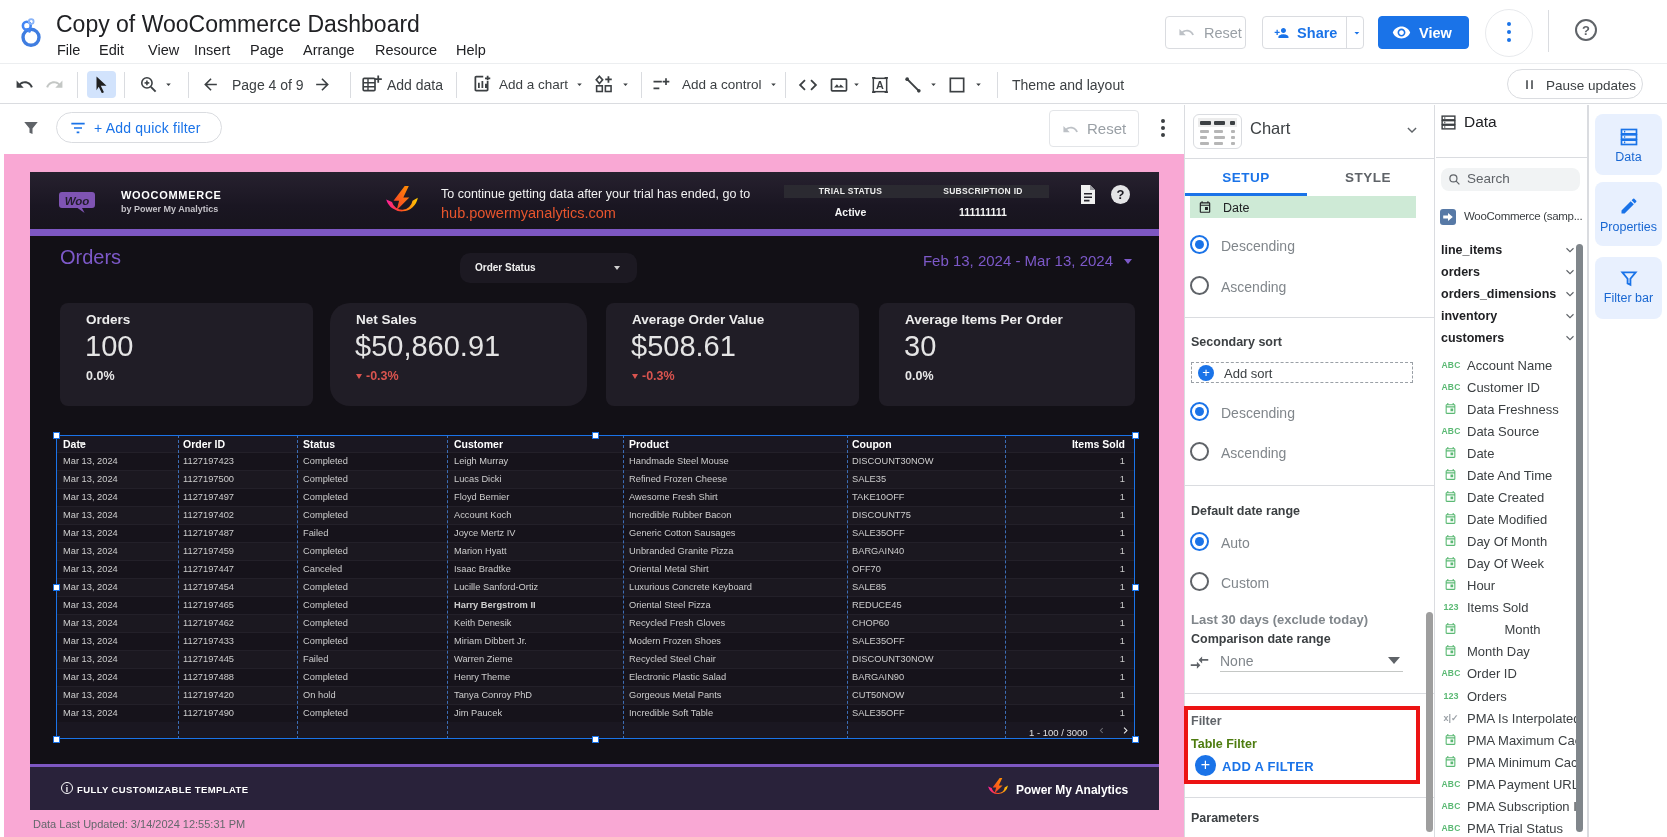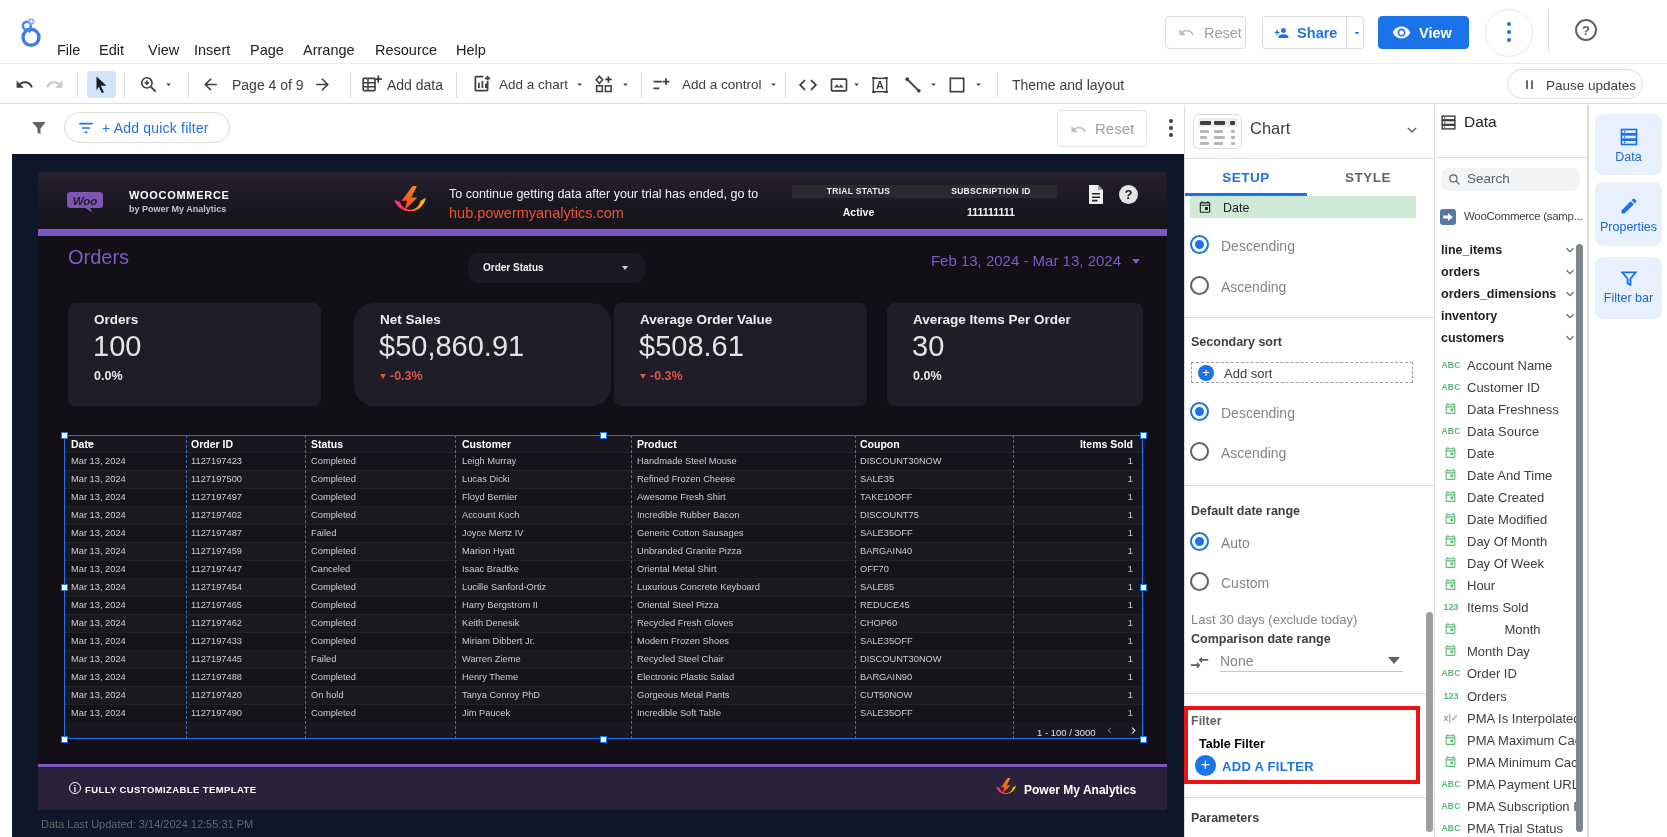--- a/index.html
+++ b/index.html
@@ -11,21 +11,21 @@
 #header { position:absolute; left:0; top:0; width:1667px; height:63px; background:#fff; }
 #title { position:absolute; left:56px; top:11px; font-size:23px; color:#202124; }
 .menu { position:absolute; top:42px; font-size:14.5px; color:#202124; }
 .btn { position:absolute; top:16px; height:33px; border:1px solid #dadce0; border-radius:4px; display:flex; align-items:center; font-size:14.5px; }
 
 #toolbar { position:absolute; left:0; top:63px; width:1667px; height:41px; background:#fff; border-top:1px solid #eceef0; border-bottom:1px solid #dadce0; }
 .tsep { position:absolute; top:8px; width:1px; height:26px; background:#dadce0; }
 .tico { position:absolute; top:0; height:41px; display:flex; align-items:center; }
 .tlabel { position:absolute; top:0; height:41px; display:flex; align-items:center; font-size:14px; color:#3c4043; }
 
-#canvas { position:absolute; left:12px; top:105px; width:1360px; height:732px; background:#0f172a; }
+#canvas { position:absolute; left:4px; top:105px; width:1360px; height:732px; background:#f9a8d4; }
 #filterbar { position:absolute; left:0; top:0; width:1184px; height:49px; background:#fff; }
 
 #dash { position:absolute; left:26px; top:67px; width:1129px; height:638px; background:#121016; }
 
 #chartpanel { position:absolute; left:1184px; top:105px; width:251px; height:732px; background:#fff; border-left:1px solid #dadce0; border-right:1px solid #dadce0; }
 #datapanel { position:absolute; left:1436px; top:105px; width:152px; height:732px; background:#fff; border-right:1px solid #dadce0; }
 #sidebar { position:absolute; left:1588px; top:105px; width:79px; height:732px; background:#fff; }
 .pdiv { position:absolute; left:0; width:100%; height:1px; background:#dadce0; }
 .radio { position:absolute; width:19px; height:19px; border-radius:50%; }
 .radio.on { border:2px solid #1a73e8; }
@@ -43,20 +43,21 @@
 </head>
 <body>
 <div id="header">
   <svg class="abs" style="left:18px;top:8px;" width="26" height="42" viewBox="0 0 26 42">
     <circle cx="13" cy="29.3" r="8" fill="none" stroke="#3f7de0" stroke-width="3.4"></circle>
     <circle cx="8.8" cy="17.7" r="3.9" fill="none" stroke="#4285f4" stroke-width="2.6"></circle>
     <circle cx="13.2" cy="13.6" r="2.4" fill="none" stroke="#8ab4f8" stroke-width="1.8"></circle>
     <line x1="10.3" y1="20.8" x2="12" y2="24.6" stroke="#4285f4" stroke-width="2.4"></line>
     <line x1="11" y1="16.2" x2="11.8" y2="15.2" stroke="#8ab4f8" stroke-width="1.6"></line>
   </svg>
+  <div id="title">Copy of WooCommerce Dashboard</div>
   <div class="menu" style="left:57px;">File</div>
   <div class="menu" style="left:99px;">Edit</div>
   <div class="menu" style="left:148px;">View</div>
   <div class="menu" style="left:194px;">Insert</div>
   <div class="menu" style="left:250px;">Page</div>
   <div class="menu" style="left:303px;">Arrange</div>
   <div class="menu" style="left:375px;">Resource</div>
   <div class="menu" style="left:456px;">Help</div>
   <div class="btn" style="left:1165px;width:81px;color:#9aa0a6;">
     <svg style="margin-left:12px;" width="17" height="17" viewBox="0 0 24 24" fill="#bdc1c6">
@@ -306,21 +307,21 @@
       <div class="abs" style="right:17px;top:13px;width:0;height:0;border-left:3.5px solid transparent;border-right:3.5px solid transparent;border-top:4.5px solid #cfcfcf;"></div>
     </div>
     <div class="abs" style="left:853px;top:80px;width:230px;font-size:15px;color:#7d59c9;text-align:right;">Feb 13, 2024 - Mar 13, 2024</div>
     <div class="abs" style="left:1094px;top:87px;width:0;height:0;border-left:4px solid transparent;border-right:4px solid transparent;border-top:5px solid #7d59c9;"></div>
 
     <div class="abs" style="left:30px;top:131px;width:253px;height:103px;background:#201d26;border-radius:8px;">
       <div class="abs" style="left:26px;top:9px;font-size:13.5px;font-weight:bold;color:#ececec;">Orders</div>
       <div class="abs" style="left:25px;top:27px;font-size:29px;color:#e4e4e4;">100</div>
       <div class="abs" style="left:26px;top:66px;font-size:12.5px;font-weight:bold;color:#e8e8e8;">0.0%</div>
     </div>
-    <div class="abs" style="left:300px;top:131px;width:257px;height:103px;background:#201d26;border-radius:20px;margin-left:16px;">
+    <div class="abs" style="left:300px;top:131px;width:257px;height:103px;background:#201d26;border-radius:20px;">
       <div class="abs" style="left:26px;top:9px;font-size:13.5px;font-weight:bold;color:#ececec;">Net Sales</div>
       <div class="abs" style="left:25px;top:27px;font-size:29px;color:#e4e4e4;">$50,860.91</div>
       <div class="abs" style="left:26px;top:66px;font-size:12.5px;font-weight:bold;color:#d9544f;"><span style="display:inline-block;width:0;height:0;border-left:3.2px solid transparent;border-right:3.2px solid transparent;border-top:5px solid #d9544f;margin-right:4px;vertical-align:1px;"></span>-0.3%</div>
     </div>
     <div class="abs" style="left:576px;top:131px;width:253px;height:103px;background:#201d26;border-radius:8px;">
       <div class="abs" style="left:26px;top:9px;font-size:13.5px;font-weight:bold;color:#ececec;">Average Order Value</div>
       <div class="abs" style="left:25px;top:27px;font-size:29px;color:#e4e4e4;">$508.61</div>
       <div class="abs" style="left:26px;top:66px;font-size:12.5px;font-weight:bold;color:#d9544f;"><span style="display:inline-block;width:0;height:0;border-left:3.2px solid transparent;border-right:3.2px solid transparent;border-top:5px solid #d9544f;margin-right:4px;vertical-align:1px;"></span>-0.3%</div>
     </div>
     <div class="abs" style="left:849px;top:131px;width:256px;height:103px;background:#201d26;border-radius:8px;">
@@ -401,21 +402,21 @@
       <div class="td" style="left:127px;top:147.0px;">1127197454</div>
       <div class="td" style="left:247px;top:147.0px;">Completed</div>
       <div class="td" style="left:398px;top:147.0px;">Lucille Sanford-Ortiz</div>
       <div class="td" style="left:573px;top:147.0px;">Luxurious Concrete Keyboard</div>
       <div class="td" style="left:796px;top:147.0px;">SALE85</div>
       <div class="td" style="left:954px;top:147.0px;width:115px;text-align:right;">1</div>
       <div class="abs" style="left:0;top:160.9px;width:1079px;height:18.05px;background:#16131b;border-top:1px solid #232029;"></div>
       <div class="td" style="left:7px;top:165.1px;">Mar 13, 2024</div>
       <div class="td" style="left:127px;top:165.1px;">1127197465</div>
       <div class="td" style="left:247px;top:165.1px;">Completed</div>
-      <div class="td" style="left:398px;top:165.1px;">Harry Bergstrom II</div>
+      <div class="td" style="left:398px;top:165.1px;font-weight:bold;">Harry Bergstrom II</div>
       <div class="td" style="left:573px;top:165.1px;">Oriental Steel Pizza</div>
       <div class="td" style="left:796px;top:165.1px;">REDUCE45</div>
       <div class="td" style="left:954px;top:165.1px;width:115px;text-align:right;">1</div>
       <div class="abs" style="left:0;top:179.0px;width:1079px;height:18.05px;background:#1b1820;border-top:1px solid #232029;"></div>
       <div class="td" style="left:7px;top:183.2px;">Mar 13, 2024</div>
       <div class="td" style="left:127px;top:183.2px;">1127197462</div>
       <div class="td" style="left:247px;top:183.2px;">Completed</div>
       <div class="td" style="left:398px;top:183.2px;">Keith Denesik</div>
       <div class="td" style="left:573px;top:183.2px;">Recycled Fresh Gloves</div>
       <div class="td" style="left:796px;top:183.2px;">CHOP60</div>
@@ -541,32 +542,32 @@
   <div class="radio on" style="left:5px;top:297px;"></div>
   <div class="rlabel" style="left:36px;top:300px;">Descending</div>
   <div class="radio off" style="left:5px;top:337px;"></div>
   <div class="rlabel" style="left:36px;top:340px;">Ascending</div>
   <div class="pdiv" style="top:380px;"></div>
   <div class="slabel" style="left:6px;top:399px;">Default date range</div>
   <div class="radio on" style="left:5px;top:427px;"></div>
   <div class="rlabel" style="left:36px;top:430px;">Auto</div>
   <div class="radio off" style="left:5px;top:467px;"></div>
   <div class="rlabel" style="left:36px;top:470px;">Custom</div>
-  <div class="abs" style="left:6px;top:507px;font-size:13px;color:#80868b;">Last 30 days (exclude today)</div>
+  <div class="abs" style="left:6px;top:507px;font-size:13px;color:#80868b;font-weight:bold;">Last 30 days (exclude today)</div>
   <div class="slabel" style="left:6px;top:527px;">Comparison date range</div>
   <svg class="abs" style="left:4px;top:547px;" width="21" height="21" viewBox="0 0 24 24" fill="#5f6368">
       <path d="M9.01 14H2v2h7.01v3L13 15l-3.99-4v3zm5.98-1v-3H22V8h-7.01V5L11 9l3.99 4z"></path>
     </svg>
   <div class="abs" style="left:35px;top:548px;font-size:14px;color:#80868b;">None</div>
   <div class="abs" style="left:203px;top:552px;width:0;height:0;border-left:6px solid transparent;border-right:6px solid transparent;border-top:7.5px solid #5f6368;"></div>
   <div class="abs" style="left:35px;top:566px;width:183px;height:1px;background:#c4c7c5;"></div>
   <div class="pdiv" style="top:588px;"></div>
   <div class="abs" style="left:-1px;top:601px;width:236px;height:78px;border:4px solid #ec1313;"></div>
   <div class="slabel" style="left:6px;top:609px;color:#5f6368;">Filter</div>
-  <div class="slabel" style="left:14px;top:632px;color:#000000;">Table Filter</div>
+  <div class="slabel" style="left:6px;top:632px;color:#4d7c0f;">Table Filter</div>
   <div class="abs" style="left:10px;top:650px;width:21px;height:21px;border-radius:50%;background:#1a73e8;color:#fff;text-align:center;line-height:20px;font-size:16px;">+</div>
   <div class="abs" style="left:37px;top:654px;font-size:13px;font-weight:bold;letter-spacing:.3px;color:#1a73e8;">ADD A FILTER</div>
   <div class="pdiv" style="top:692px;"></div>
   <div class="slabel" style="left:6px;top:706px;">Parameters</div>
   <div class="abs" style="left:241px;top:507px;width:7px;height:220px;background:#9e9e9e;border-radius:4px;"></div>
 </div>
 <div id="datapanel">
   <svg class="abs" style="left:4px;top:9px;" width="17" height="17" viewBox="0 0 24 24" fill="none" stroke="#3c4043" stroke-width="2">
       <rect x="3" y="3" width="18" height="5.2"></rect>
       <rect x="3" y="9.4" width="18" height="5.2"></rect>

